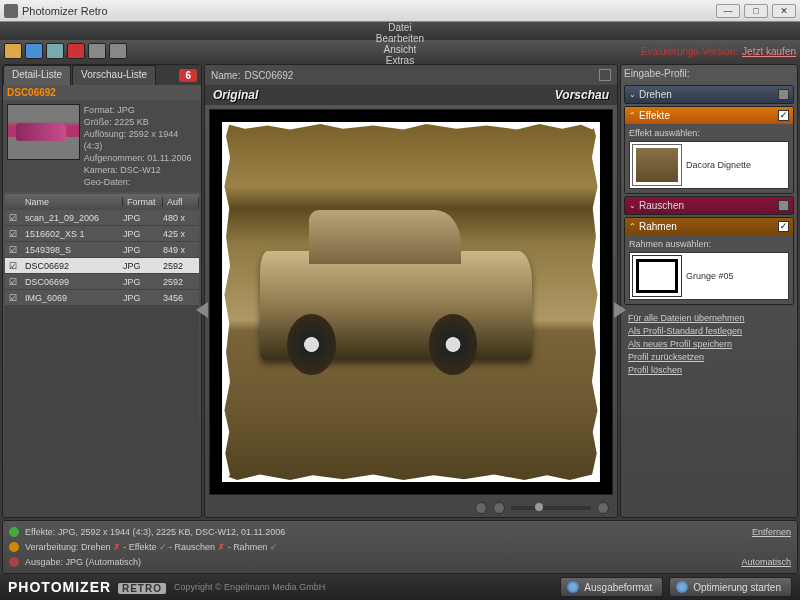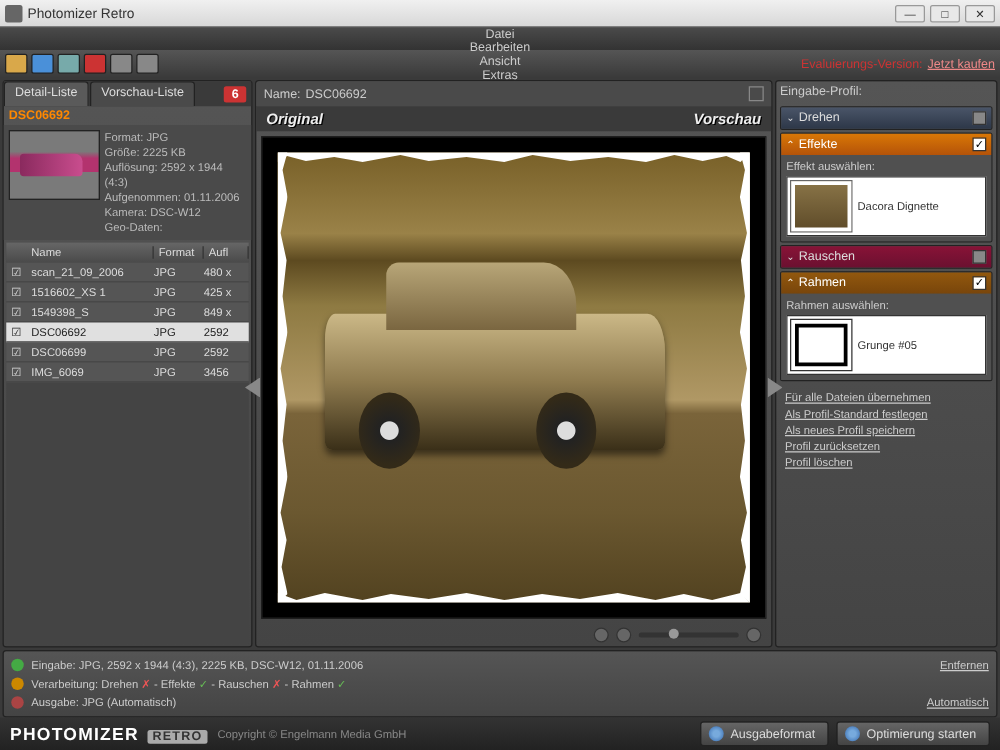--- a/index.html
+++ b/index.html
@@ -323,21 +323,21 @@
         <a>Als neues Profil speichern</a>
         <a>Profil zurücksetzen</a>
         <a>Profil löschen</a>
       </div>
   </div>
 </div>
 
 <div class="bottom">
   <div class="brow">
     <div class="dot" style="background:#4a4"></div>
-    <span>Eingabe:</span>&nbsp;<span>JPG, 2592 x 1944 (4:3), 2225 KB, DSC-W12, 01.11.2006</span>
+    <span>Effekte:</span>&nbsp;<span>JPG, 2592 x 1944 (4:3), 2225 KB, DSC-W12, 01.11.2006</span>
     <div class="sp"></div>
     <span class="bbtn">Entfernen</span>
   </div>
   <div class="brow">
     <div class="dot" style="background:#c80"></div>
     <span>Verarbeitung:</span>&nbsp;<span id="procparts"><span>Drehen </span><span class="no">✗</span><span> - </span><span>Effekte </span><span class="yes">✓</span><span> - </span><span>Rauschen </span><span class="no">✗</span><span> - </span><span>Rahmen </span><span class="yes">✓</span></span>
     <div class="sp"></div>
   </div>
   <div class="brow">
     <div class="dot" style="background:#a44"></div>

